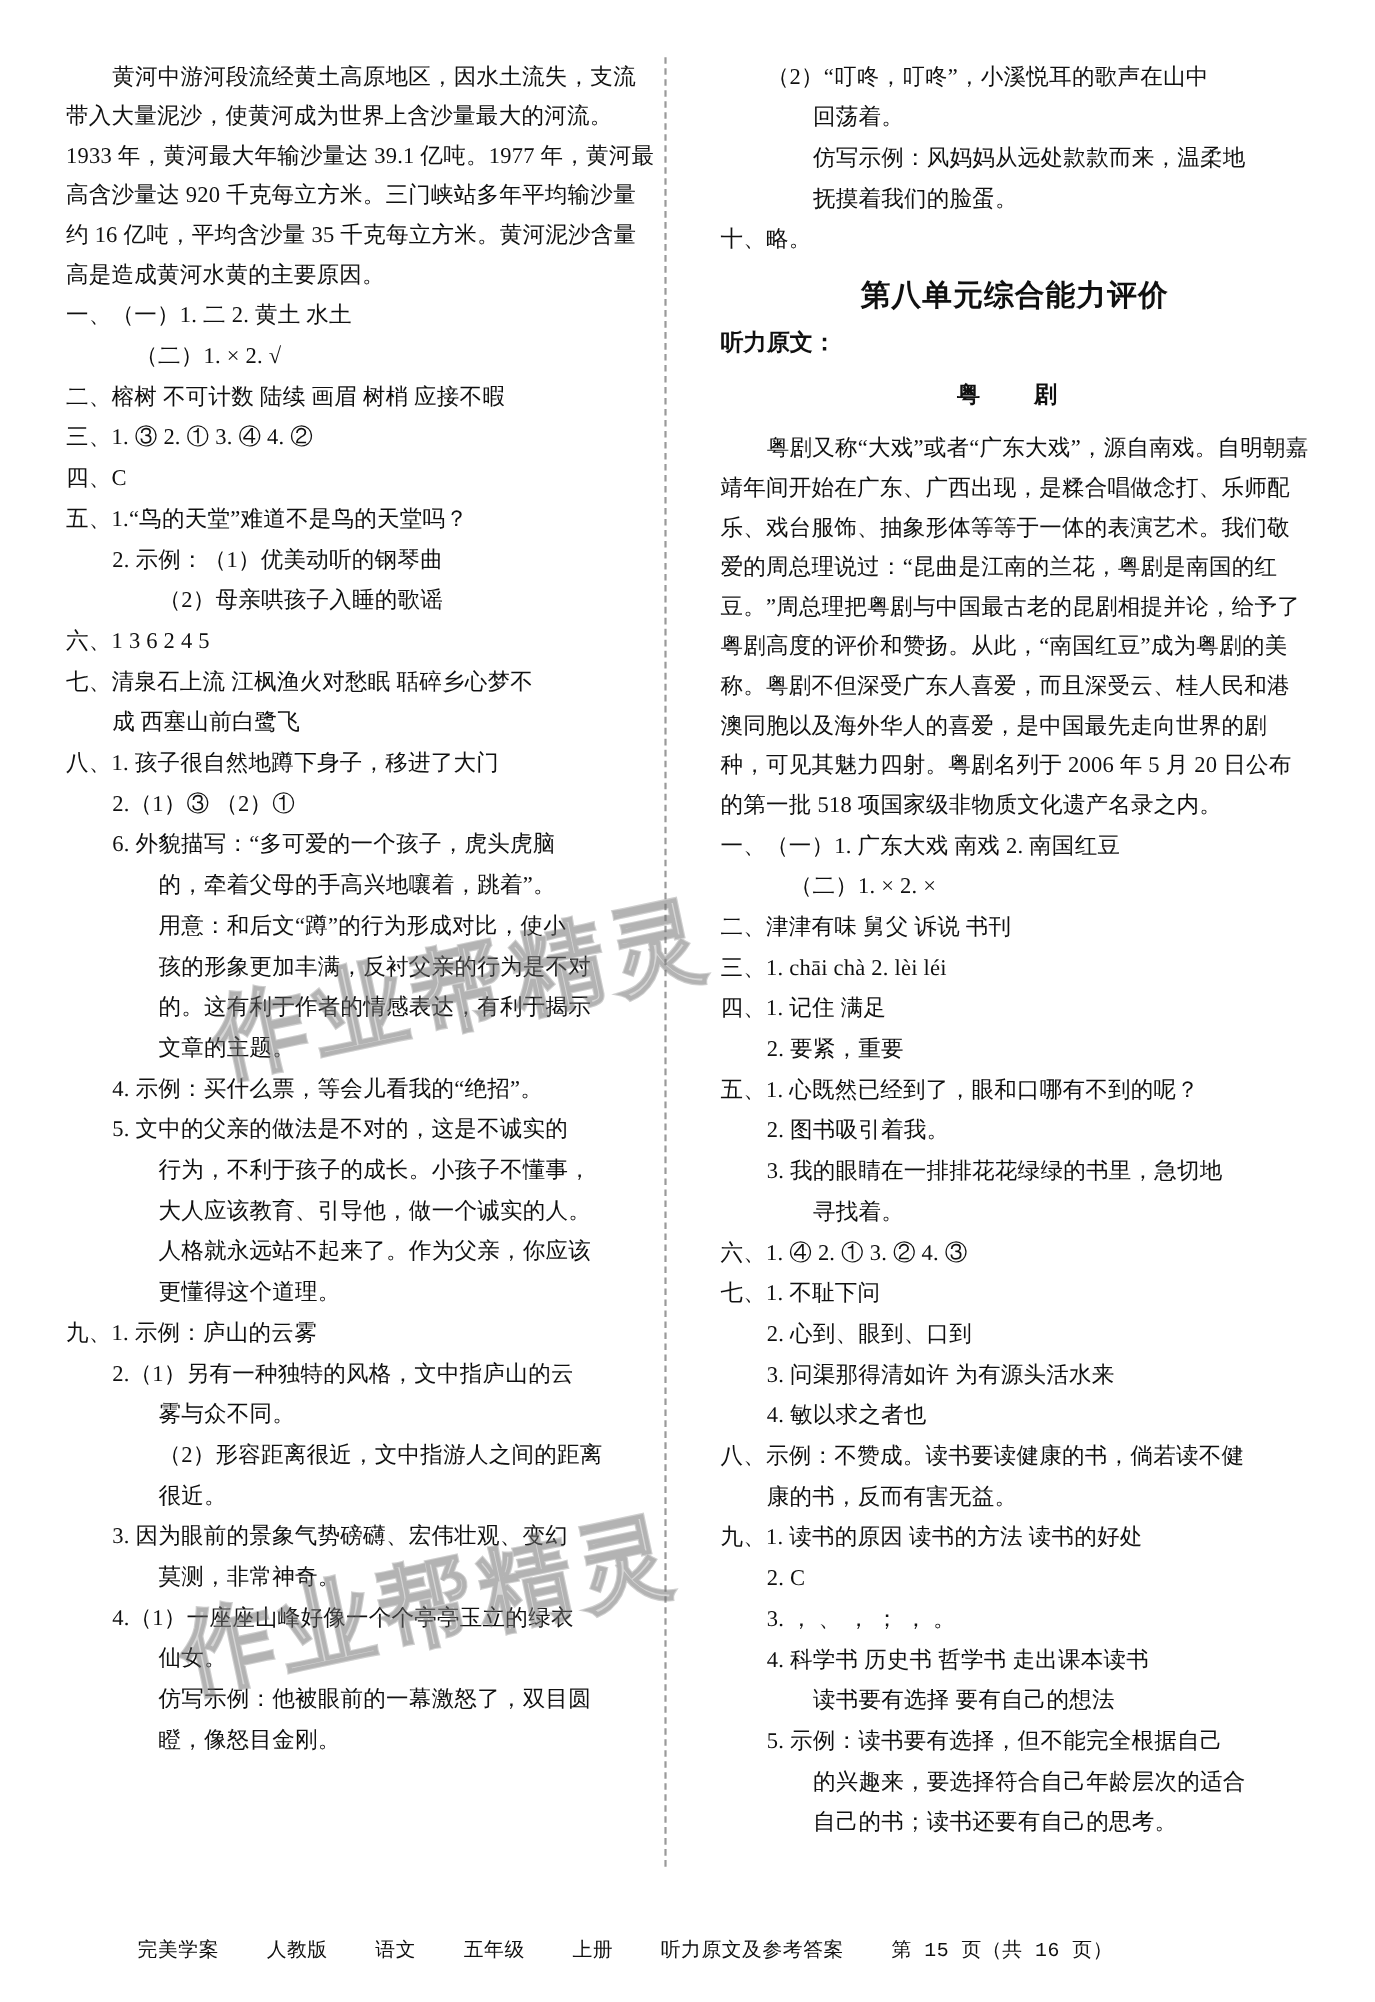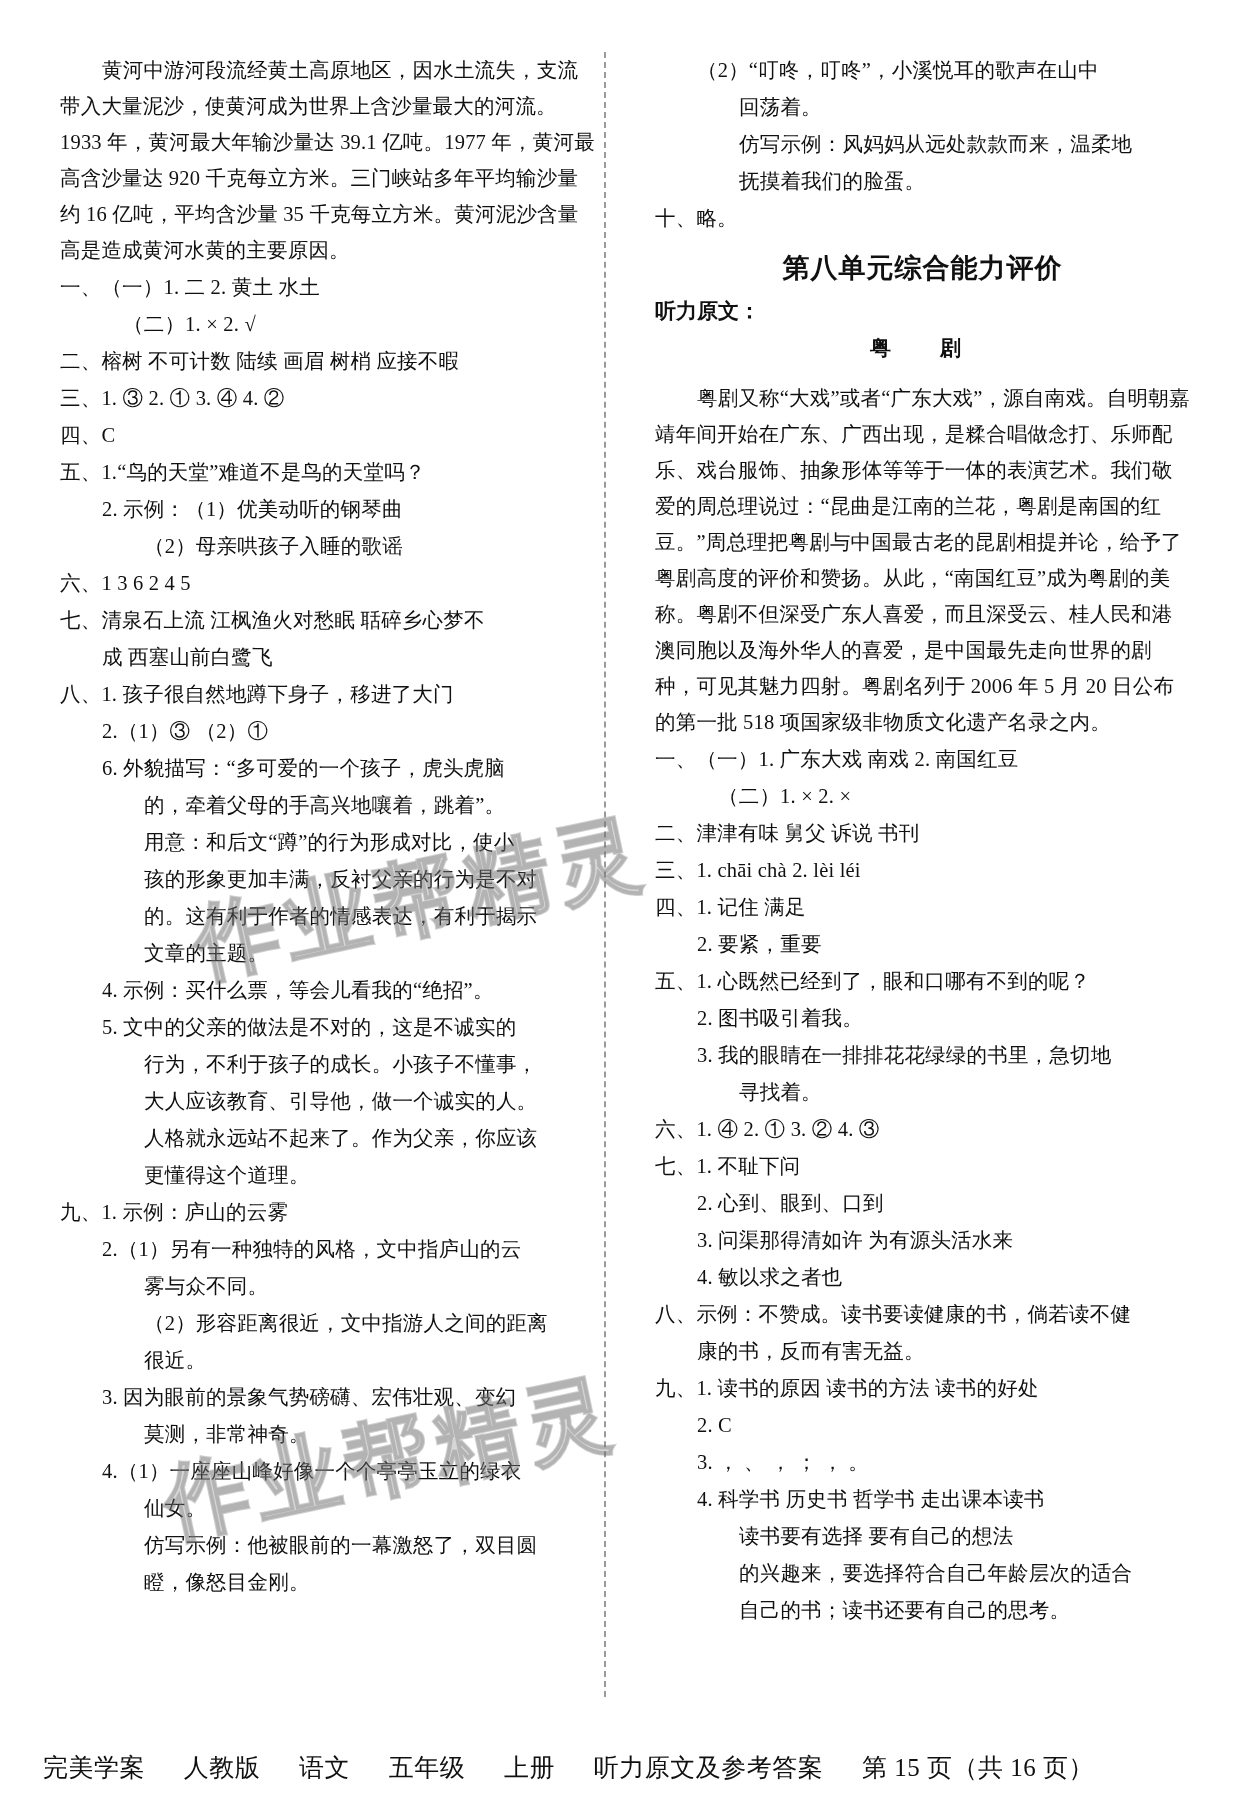--- a/index.html
+++ b/index.html
@@ -58,39 +58,40 @@
     font-size: 27px;
     font-weight: bold;
     text-align: center;
     margin: 12px 0 6px 0;
     letter-spacing: 1px;
     line-height: 40px;
   }
   .subtitle {
     font-size: 21px;
     font-weight: bold;
-    margin: 2px 0 2px 0;
+    margin: 2px 0 12px 0;
     line-height: 34px;
   }
   .centertitle {
     font-size: 21px;
     font-weight: bold;
     text-align: center;
     letter-spacing: 14px;
     margin: 2px 0 14px 0;
     line-height: 36px;
   }
   .footer {
     position: absolute;
     left: 0;
     bottom: 36px;
     width: 1153px;
     text-align: center;
-    font-size: 25px;
+    font-size: 18px;
     letter-spacing: 0.5px;
+    font-family: Liberation Mono, monospace;
   }
   .footer span { margin: 0 16px; }
   .footer .f-first { margin-left: 0; }
   .wm {
     position: absolute;
     font-family: "Liberation Sans", sans-serif;
     font-weight: bold;
     color: rgba(120,120,120,0.30);
     font-size: 86px;
     letter-spacing: 6px;
@@ -180,20 +181,21 @@
       <p class="hang1">2. 心到、眼到、口到</p>
       <p class="hang1">3. 问渠那得清如许    为有源头活水来</p>
       <p class="hang1">4. 敏以求之者也</p>
       <p>八、示例：不赞成。读书要读健康的书，倘若读不健</p>
       <p class="hang1">康的书，反而有害无益。</p>
       <p>九、1. 读书的原因    读书的方法    读书的好处</p>
       <p class="hang1">2. C</p>
       <p class="hang1">3. ，    、    ，    ；    ，    。</p>
       <p class="hang1">4. 科学书    历史书    哲学书    走出课本读书</p>
       <p class="hang2">读书要有选择    要有自己的想法</p>
+      <p class="hang1">5. 示例：读书要有选择，但不能完全根据自己</p>
       <p class="hang2">的兴趣来，要选择符合自己年龄层次的适合</p>
       <p class="hang2">自己的书；读书还要有自己的思考。</p>
     </div>
   </div>
 
   <div class="wm wm1">作业帮精灵</div>
   <div class="wm wm2">作业帮精灵</div>
 
   <div class="footer">
     <span class="f-first">完美学案</span>

